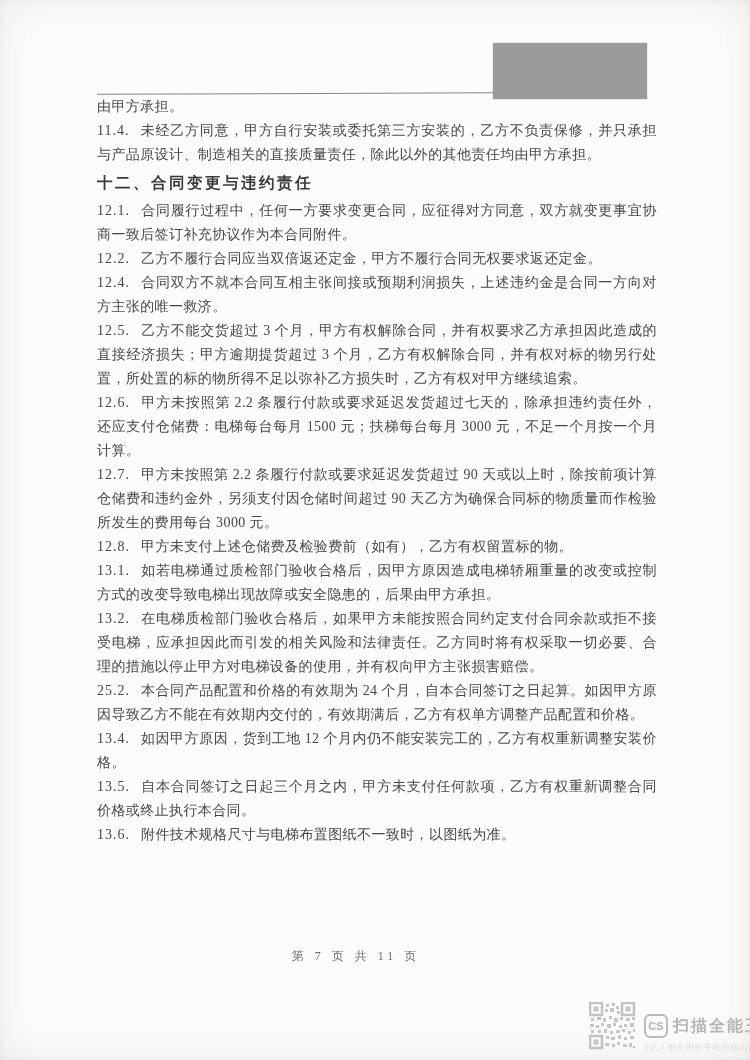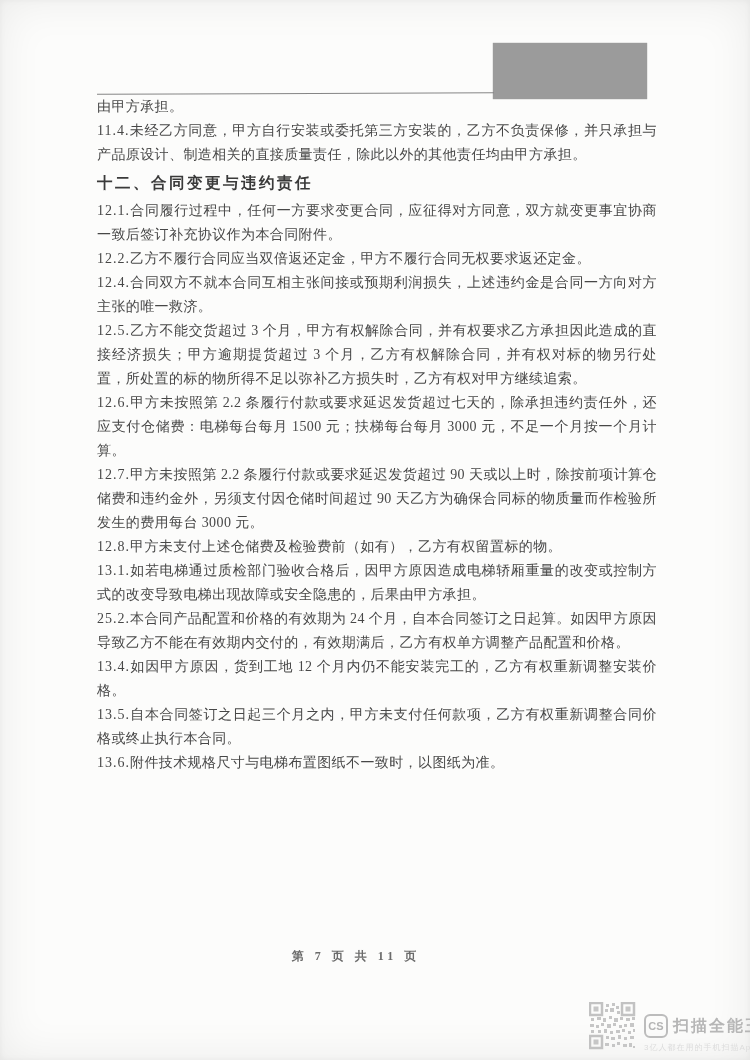--- a/index.html
+++ b/index.html
@@ -44,40 +44,40 @@
     color: #474747;
     font-size: 14px;
     line-height: 24px;
   }
   .para {
     margin: 0;
     text-align: justify;
     letter-spacing: 0.4px;
   }
   .clause-num {
+    margin-right: 11px;
     letter-spacing: 1px;
   }
   .sec-heading {
     margin: 3px 0 3px 0;
     font-size: 15.5px;
     font-weight: bold;
     color: #3a3a3a;
     letter-spacing: 2.5px;
     line-height: 26px;
   }
   .page-footer {
     position: absolute;
     left: 0;
     top: 948px;
     width: 712px;
     text-align: center;
     font-size: 12px;
     color: #6b6b6b;
     letter-spacing: 4px;
-    font-weight: bold;
   }
   .watermark {
     position: absolute;
     left: 589px;
     top: 1002px;
     display: flex;
     gap: 8px;
     align-items: flex-start;
   }
   .qr-wrap { width: 47px; height: 48px; }
@@ -132,20 +132,21 @@
       <p class="para"><span class="clause-num">11.4.</span>未经乙方同意，甲方自行安装或委托第三方安装的，乙方不负责保修，并只承担与产品原设计、制造相关的直接质量责任，除此以外的其他责任均由甲方承担。</p>
       <h3 class="sec-heading">十二、合同变更与违约责任</h3>
       <p class="para"><span class="clause-num">12.1.</span>合同履行过程中，任何一方要求变更合同，应征得对方同意，双方就变更事宜协商一致后签订补充协议作为本合同附件。</p>
       <p class="para"><span class="clause-num">12.2.</span>乙方不履行合同应当双倍返还定金，甲方不履行合同无权要求返还定金。</p>
       <p class="para"><span class="clause-num">12.4.</span>合同双方不就本合同互相主张间接或预期利润损失，上述违约金是合同一方向对方主张的唯一救济。</p>
       <p class="para"><span class="clause-num">12.5.</span>乙方不能交货超过 3 个月，甲方有权解除合同，并有权要求乙方承担因此造成的直接经济损失；甲方逾期提货超过 3 个月，乙方有权解除合同，并有权对标的物另行处置，所处置的标的物所得不足以弥补乙方损失时，乙方有权对甲方继续追索。</p>
       <p class="para"><span class="clause-num">12.6.</span>甲方未按照第 2.2 条履行付款或要求延迟发货超过七天的，除承担违约责任外，还应支付仓储费：电梯每台每月 1500 元；扶梯每台每月 3000 元，不足一个月按一个月计算。</p>
       <p class="para"><span class="clause-num">12.7.</span>甲方未按照第 2.2 条履行付款或要求延迟发货超过 90 天或以上时，除按前项计算仓储费和违约金外，另须支付因仓储时间超过 90 天乙方为确保合同标的物质量而作检验所发生的费用每台 3000 元。</p>
       <p class="para"><span class="clause-num">12.8.</span>甲方未支付上述仓储费及检验费前（如有），乙方有权留置标的物。</p>
       <p class="para"><span class="clause-num">13.1.</span>如若电梯通过质检部门验收合格后，因甲方原因造成电梯轿厢重量的改变或控制方式的改变导致电梯出现故障或安全隐患的，后果由甲方承担。</p>
+      <p class="para"><span class="clause-num">13.2.</span>在电梯质检部门验收合格后，如果甲方未能按照合同约定支付合同余款或拒不接受电梯，应承担因此而引发的相关风险和法律责任。乙方同时将有权采取一切必要、合理的措施以停止甲方对电梯设备的使用，并有权向甲方主张损害赔偿。</p>
       <p class="para"><span class="clause-num">25.2.</span>本合同产品配置和价格的有效期为 24 个月，自本合同签订之日起算。如因甲方原因导致乙方不能在有效期内交付的，有效期满后，乙方有权单方调整产品配置和价格。</p>
       <p class="para"><span class="clause-num">13.4.</span>如因甲方原因，货到工地 12 个月内仍不能安装完工的，乙方有权重新调整安装价格。</p>
       <p class="para"><span class="clause-num">13.5.</span>自本合同签订之日起三个月之内，甲方未支付任何款项，乙方有权重新调整合同价格或终止执行本合同。</p>
       <p class="para"><span class="clause-num">13.6.</span>附件技术规格尺寸与电梯布置图纸不一致时，以图纸为准。</p>
     </div>
 
   <div class="page-footer">第 7 页 共 11 页</div>
 
   <div class="watermark">
     <div class="qr-wrap">

